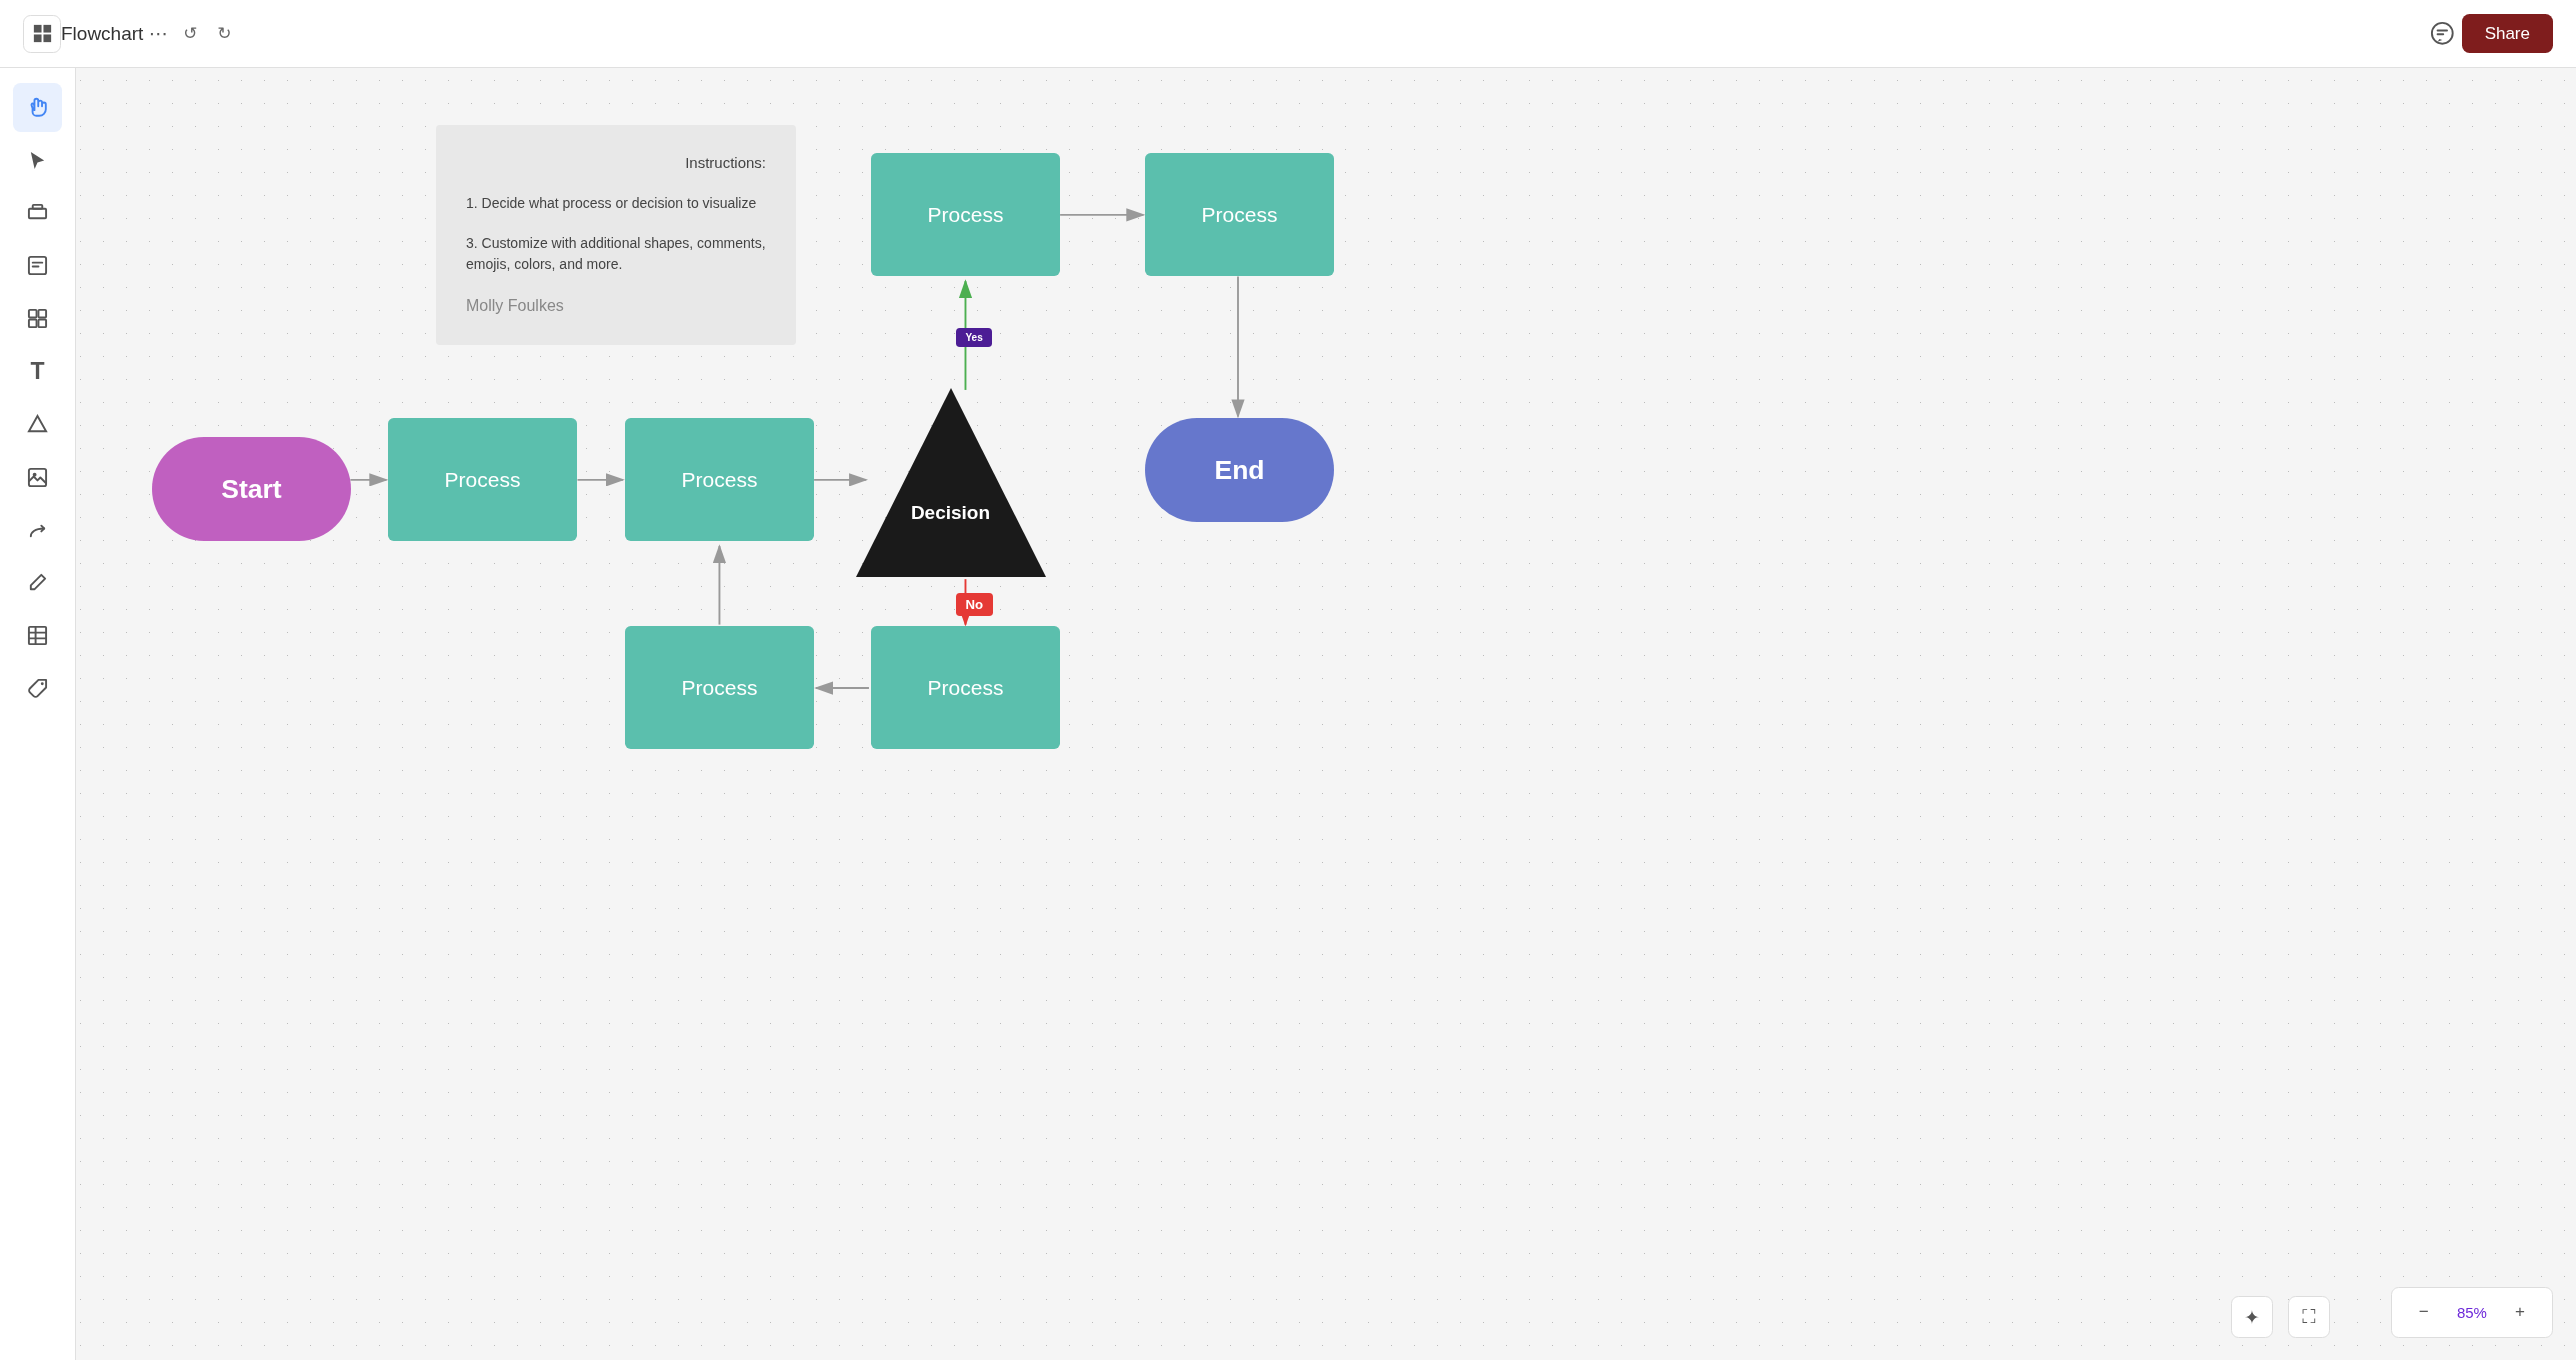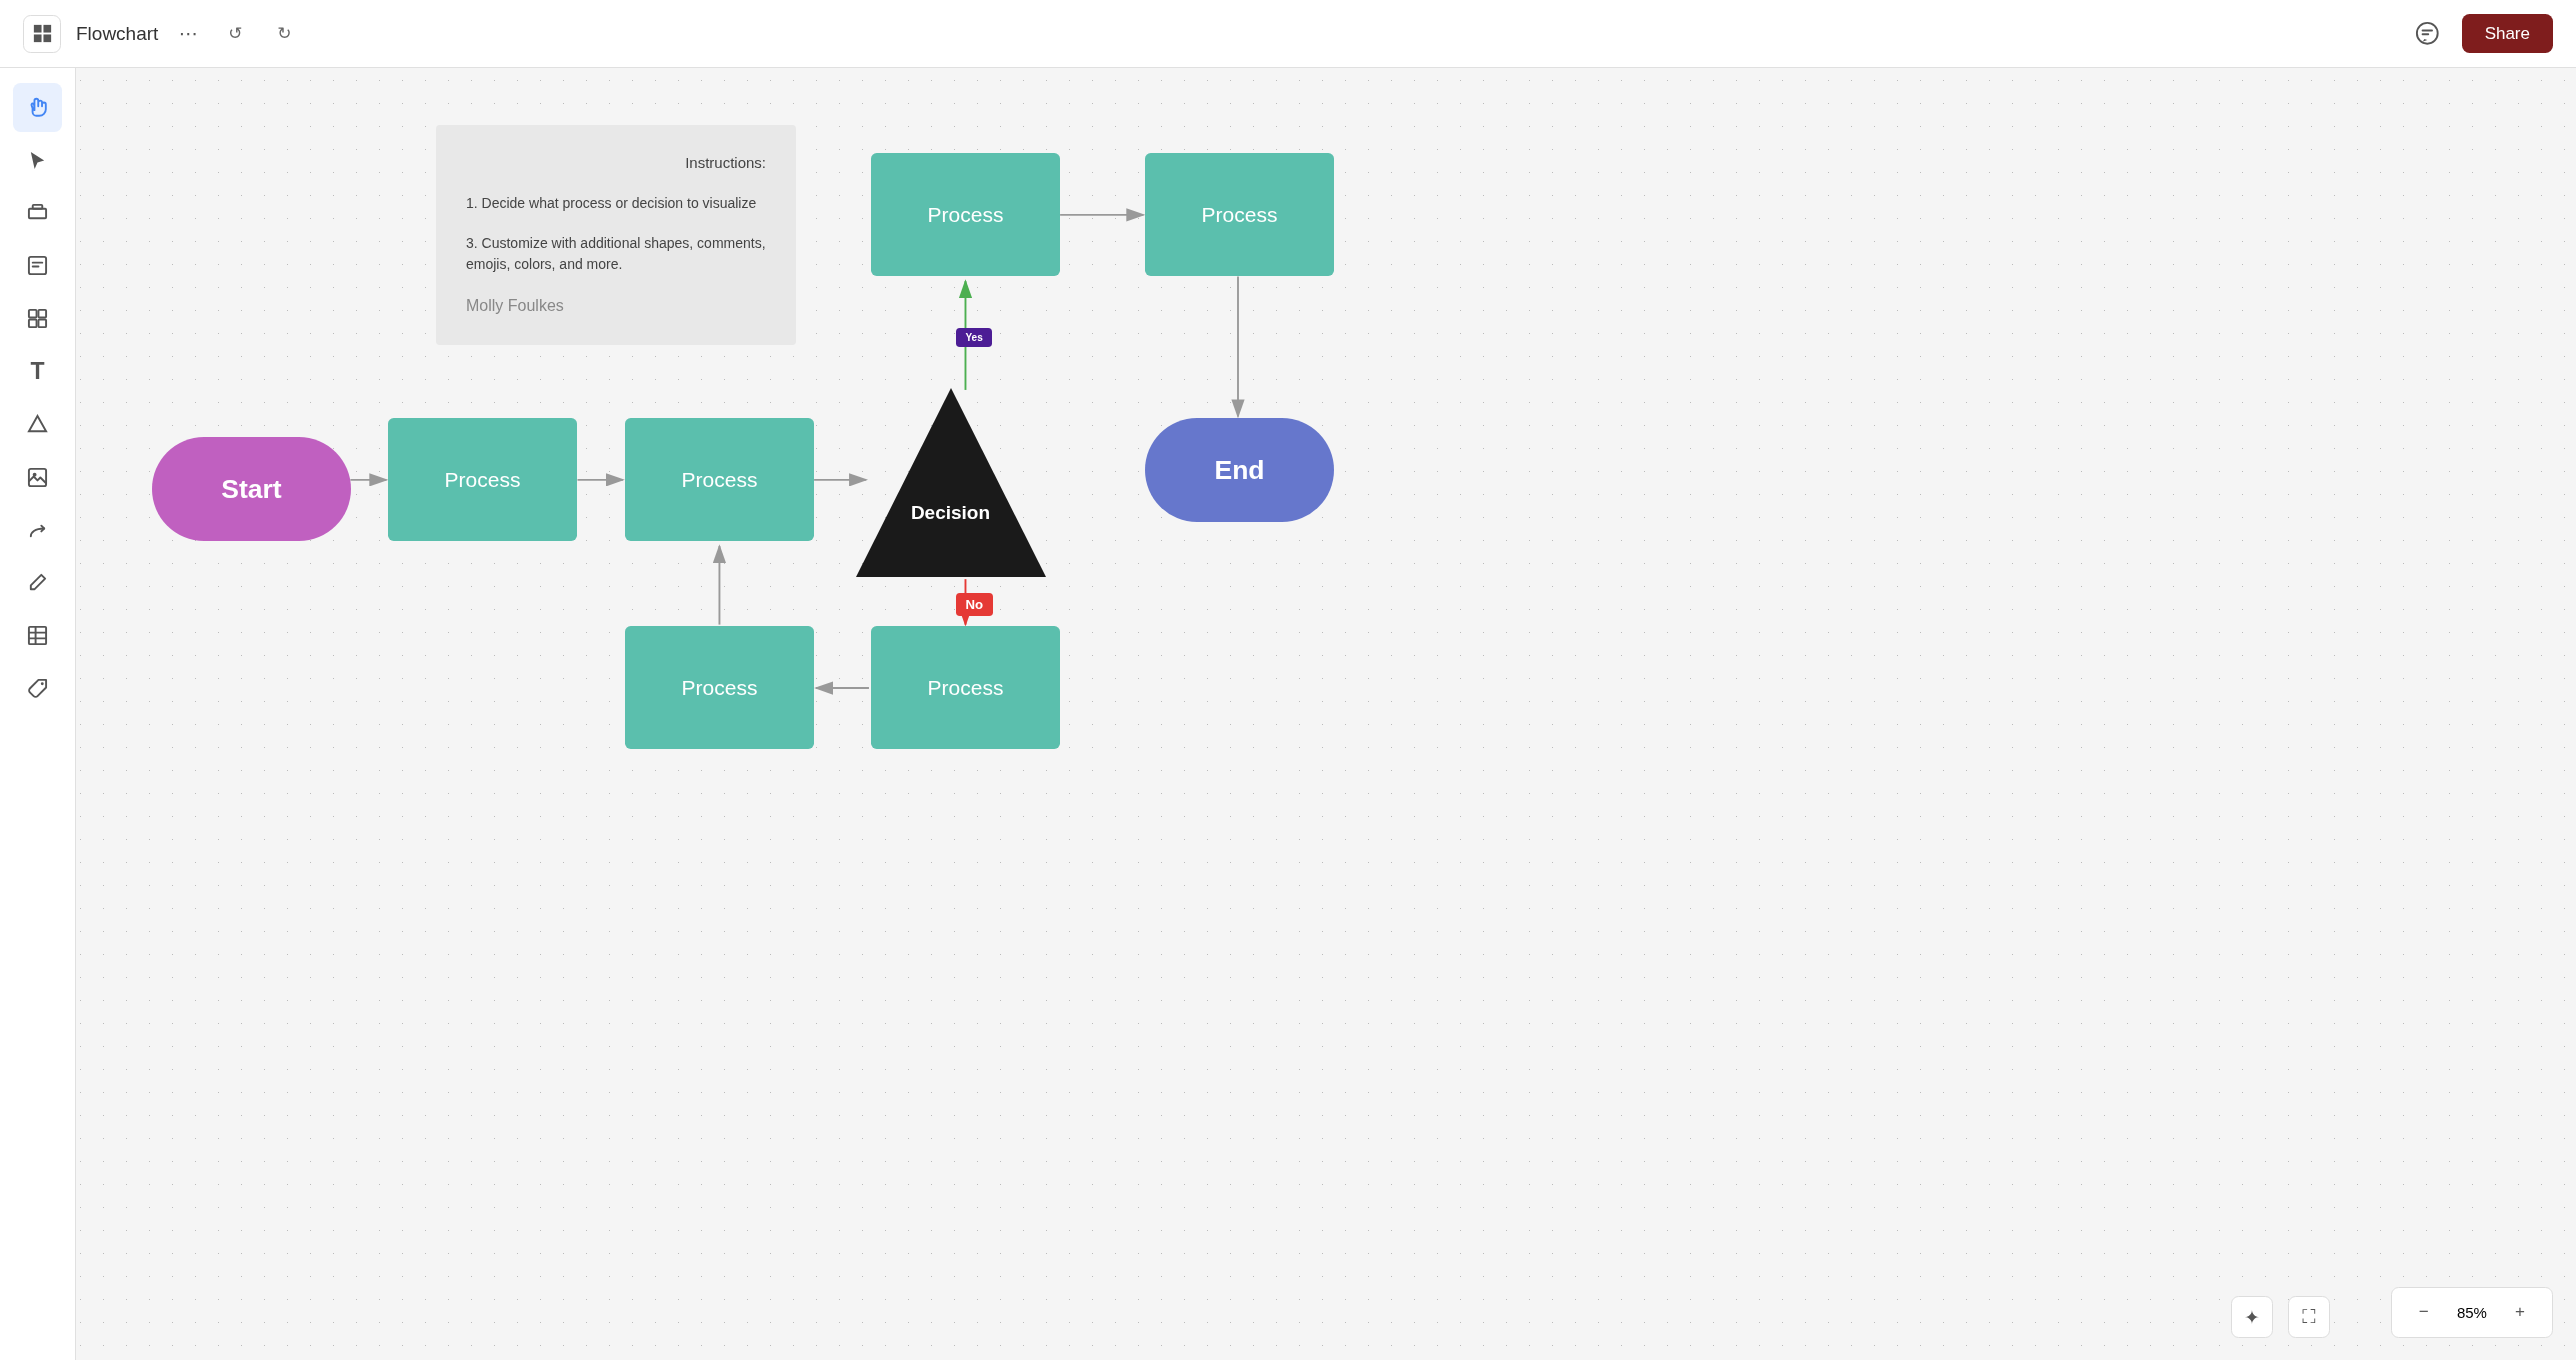--- a/index.html
+++ b/index.html
@@ -18,21 +18,20 @@
     .topbar {
       position: absolute;
       top: 0; left: 0; right: 0;
       height: 68px;
       background: #fff;
       border-bottom: 0.9px solid #e0e0e0;
       display: flex;
       align-items: center;
       padding: 0 23px;
       z-index: 100;
-      gap: 15px;
     }
     .topbar-logo {
       width: 38px; height: 38px;
       background: #fff;
       border: 0.9px solid #ddd;
       border-radius: 7.6px;
       display: flex; align-items: center; justify-content: center;
       font-size: 19px;
     }
     .topbar-title {
@@ -240,21 +239,21 @@
     .bottom-btn {
       width: 34px; height: 34px;
       display: flex; align-items: center; justify-content: center;
       border-radius: 3.8px;
       cursor: pointer;
       font-size: 17px;
       color: #555;
     }
     .zoom-level {
       font-size: 15px;
-      color: #000000;
+      color: #6d28d9;
       min-width: 47px;
       text-align: center;
     }
     .bottom-icon-btn {
       width: 42px; height: 42px;
       background: #fff;
       border: 0.9px solid #ddd;
       border-radius: 7.6px;
       display: flex; align-items: center; justify-content: center;
       cursor: pointer;

